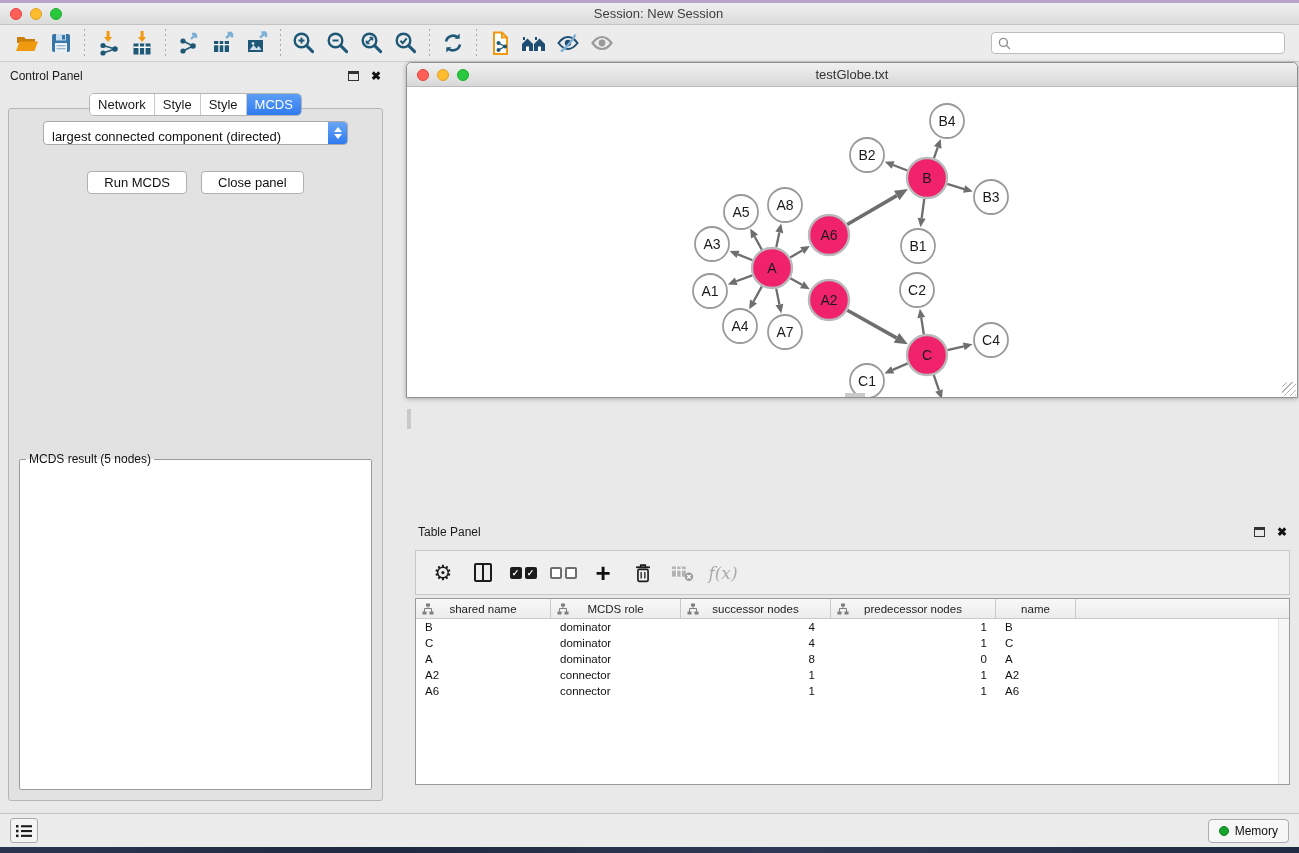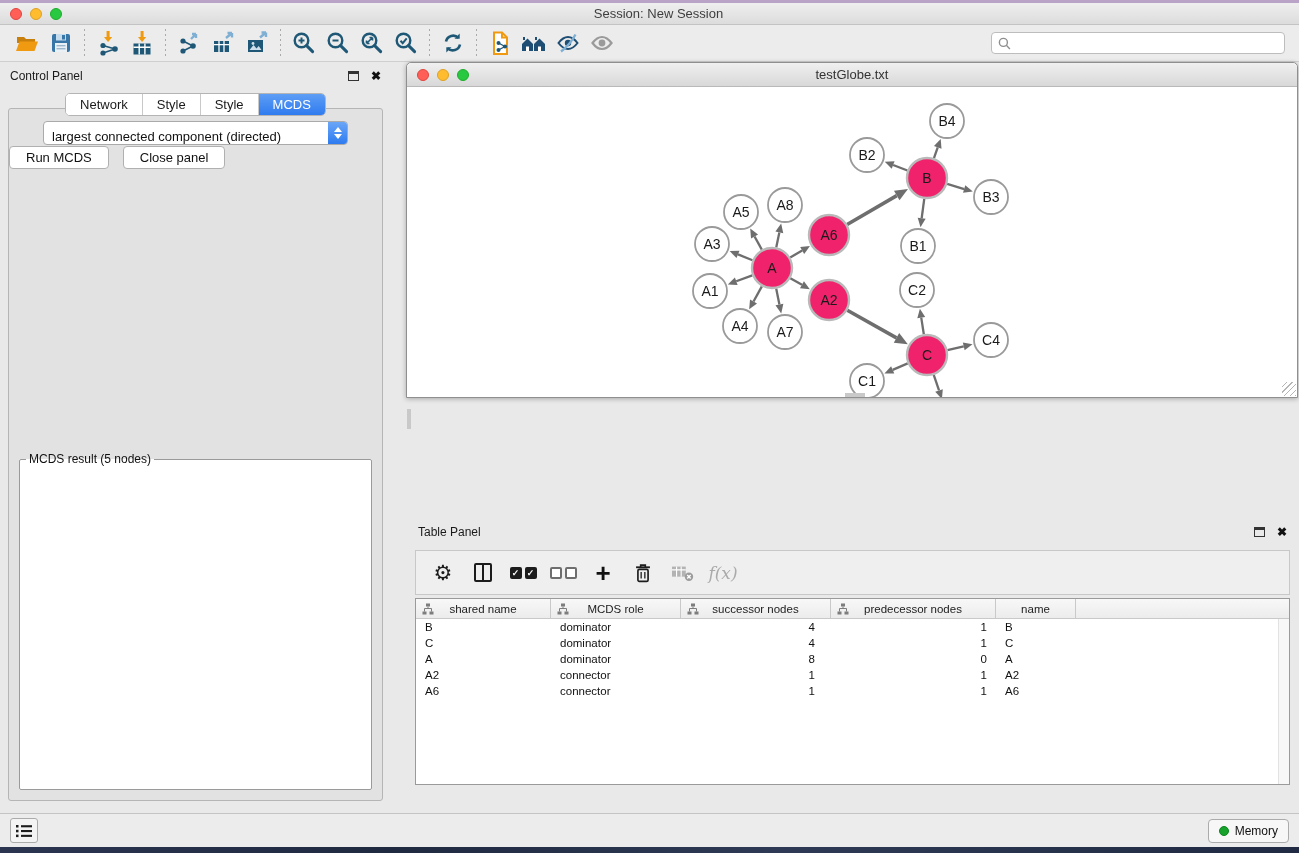--- a/index.html
+++ b/index.html
@@ -31,35 +31,35 @@
   
   .bodyrow { position:absolute; top:62px; left:0; right:0; bottom:40px; }
   .control-panel { position:absolute; left:0; top:0; width:391px; height:100%; background:#e9e9e9; }
   .panel-titlebar { height:28px; display:flex; align-items:center; padding:0 10px; }
   .panel-title { font-size:12px; color:#1a1a1a; flex:1; }
   .float-icon { width:11px; height:10px; border:1px solid #333; border-top:3px solid #333; margin-right:12px; display:inline-block; }
   .close-icon { font-size:12px; font-weight:bold; color:#111; line-height:10px; }
 
   .cp-tabs { display:flex; justify-content:center; margin-top:3px; position:relative; z-index:2; }
   .seg-group { display:flex; border:1px solid #b4b4b4; border-radius:5px; overflow:hidden; background:#fff; }
-  .seg { padding:3px 14px; font-size:13px; color:#1a1a1a; background:#fff; border-right:1px solid #c9c9c9; }
+  .seg { padding:3px 8px; font-size:13px; color:#1a1a1a; background:#fff; border-right:1px solid #c9c9c9; }
   .seg:last-child { border-right:none; }
   .seg.active { background:linear-gradient(#5d9ef5,#2f7bef); color:#fff; }
 
   .cp-content { position:absolute; left:8px; right:8px; top:46px; bottom:12px; background:#e2e2e2;
                 border:1px solid #b5b5b5; border-radius:3px; display:flex; flex-direction:column; }
   .opt-label { text-align:center; margin-top:20px; font-size:13px; color:#111; }
   .dropdown { margin:12px 34px 0 34px; height:24px; background:#fff; border:1px solid #aaa; border-radius:4px;
               display:flex; align-items:flex-end; position:relative; }
   .dropdown .dd-text { flex:1; font-size:13px; color:#111; padding-left:8px; white-space:nowrap; overflow:hidden; }
   .dd-spin { width:19px; height:22px; background:linear-gradient(#6aa6f7,#2e7bf0); border-radius:0 3px 3px 0;
              display:flex; flex-direction:column; align-items:center; justify-content:center; gap:2px; }
   .dd-spin .up { width:0;height:0;border-left:4px solid transparent;border-right:4px solid transparent;border-bottom:5px solid #fff; }
   .dd-spin .down { width:0;height:0;border-left:4px solid transparent;border-right:4px solid transparent;border-top:5px solid #fff; }
-  .cp-buttons { display:flex; gap:14px; margin-top:1px; }
+  .cp-buttons { display:flex; justify-content:center; gap:14px; margin-top:26px; }
   .mac-btn { background:#fff; border:1px solid #b0b0b0; border-radius:4px; font-size:13px; color:#111;
              padding:3px 16px; font-family:"Liberation Sans",sans-serif; }
 
   fieldset.result-box { margin:auto 10px 10px 10px; height:338px; border:1px solid #9a9a9a; border-radius:2px;
                         background:#fff; padding:0; position:relative; }
   fieldset.result-box legend { font-size:12px; color:#111; margin-left:6px; padding:0 3px; }
   .result-list { position:absolute; left:1px; right:13px; top:2px; bottom:1px; overflow:hidden; }
   .result-scroll { position:absolute; right:0; top:2px; bottom:1px; width:12px; background:#f4f4f4; border-left:1px solid #ddd; }
 
   

